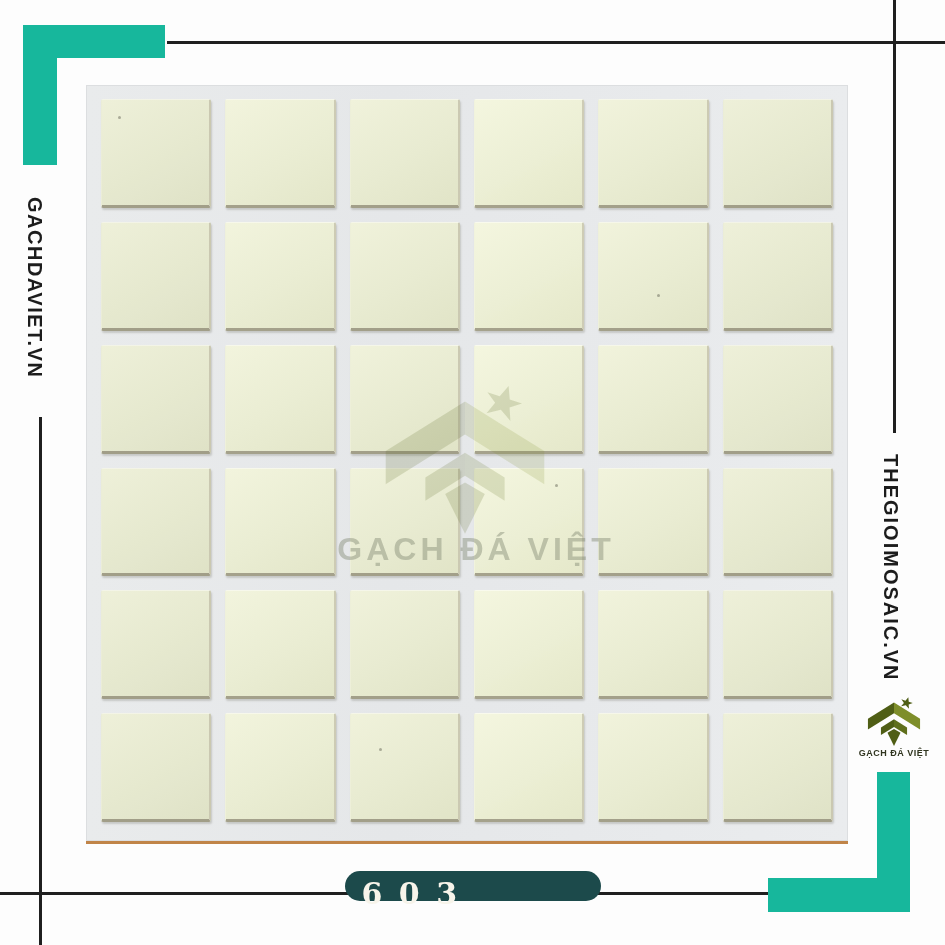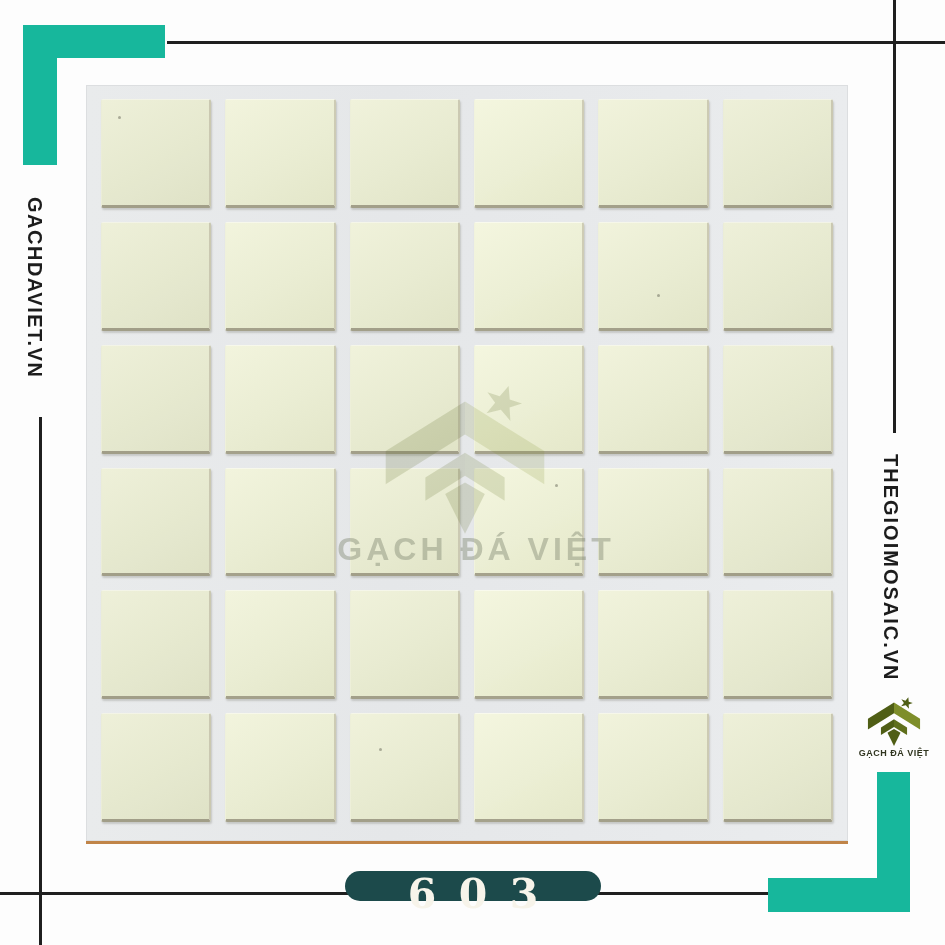--- a/index.html
+++ b/index.html
@@ -54,21 +54,21 @@
   
   .brand-logo{position:absolute;left:848px;top:697px;width:92px;text-align:center;}
   .brand-logo svg{width:56px;height:50px;display:block;margin:0 auto;}
   .logo-caption{margin-top:1px;font-size:9px;font-weight:700;letter-spacing:.5px;
                 color:var(--logo-caption-color,#30351f);white-space:nowrap;}
 
   
   .code-pill{position:absolute;left:345px;top:871px;width:256px;height:30px;
              border-radius:23px;background:var(--pill-bg,#1c4a4b);z-index:5;
              color:var(--pill-text,#f7f4ea);font-family:"DejaVu Serif","Liberation Serif",serif;
-             font-weight:700;font-size:41px;line-height:46px;text-align:center;
+             font-weight:700;font-size:30px;line-height:46px;
              letter-spacing:.55em;padding-left:.55em;box-sizing:border-box;}
 
   .defs-hidden{position:absolute;width:0;height:0;overflow:hidden;}
 </style>
 </head>
 <body>
 
 <svg class="defs-hidden" xmlns="http://www.w3.org/2000/svg">
   <defs>
     <symbol id="gem-logo" viewBox="0 0 100 92">

